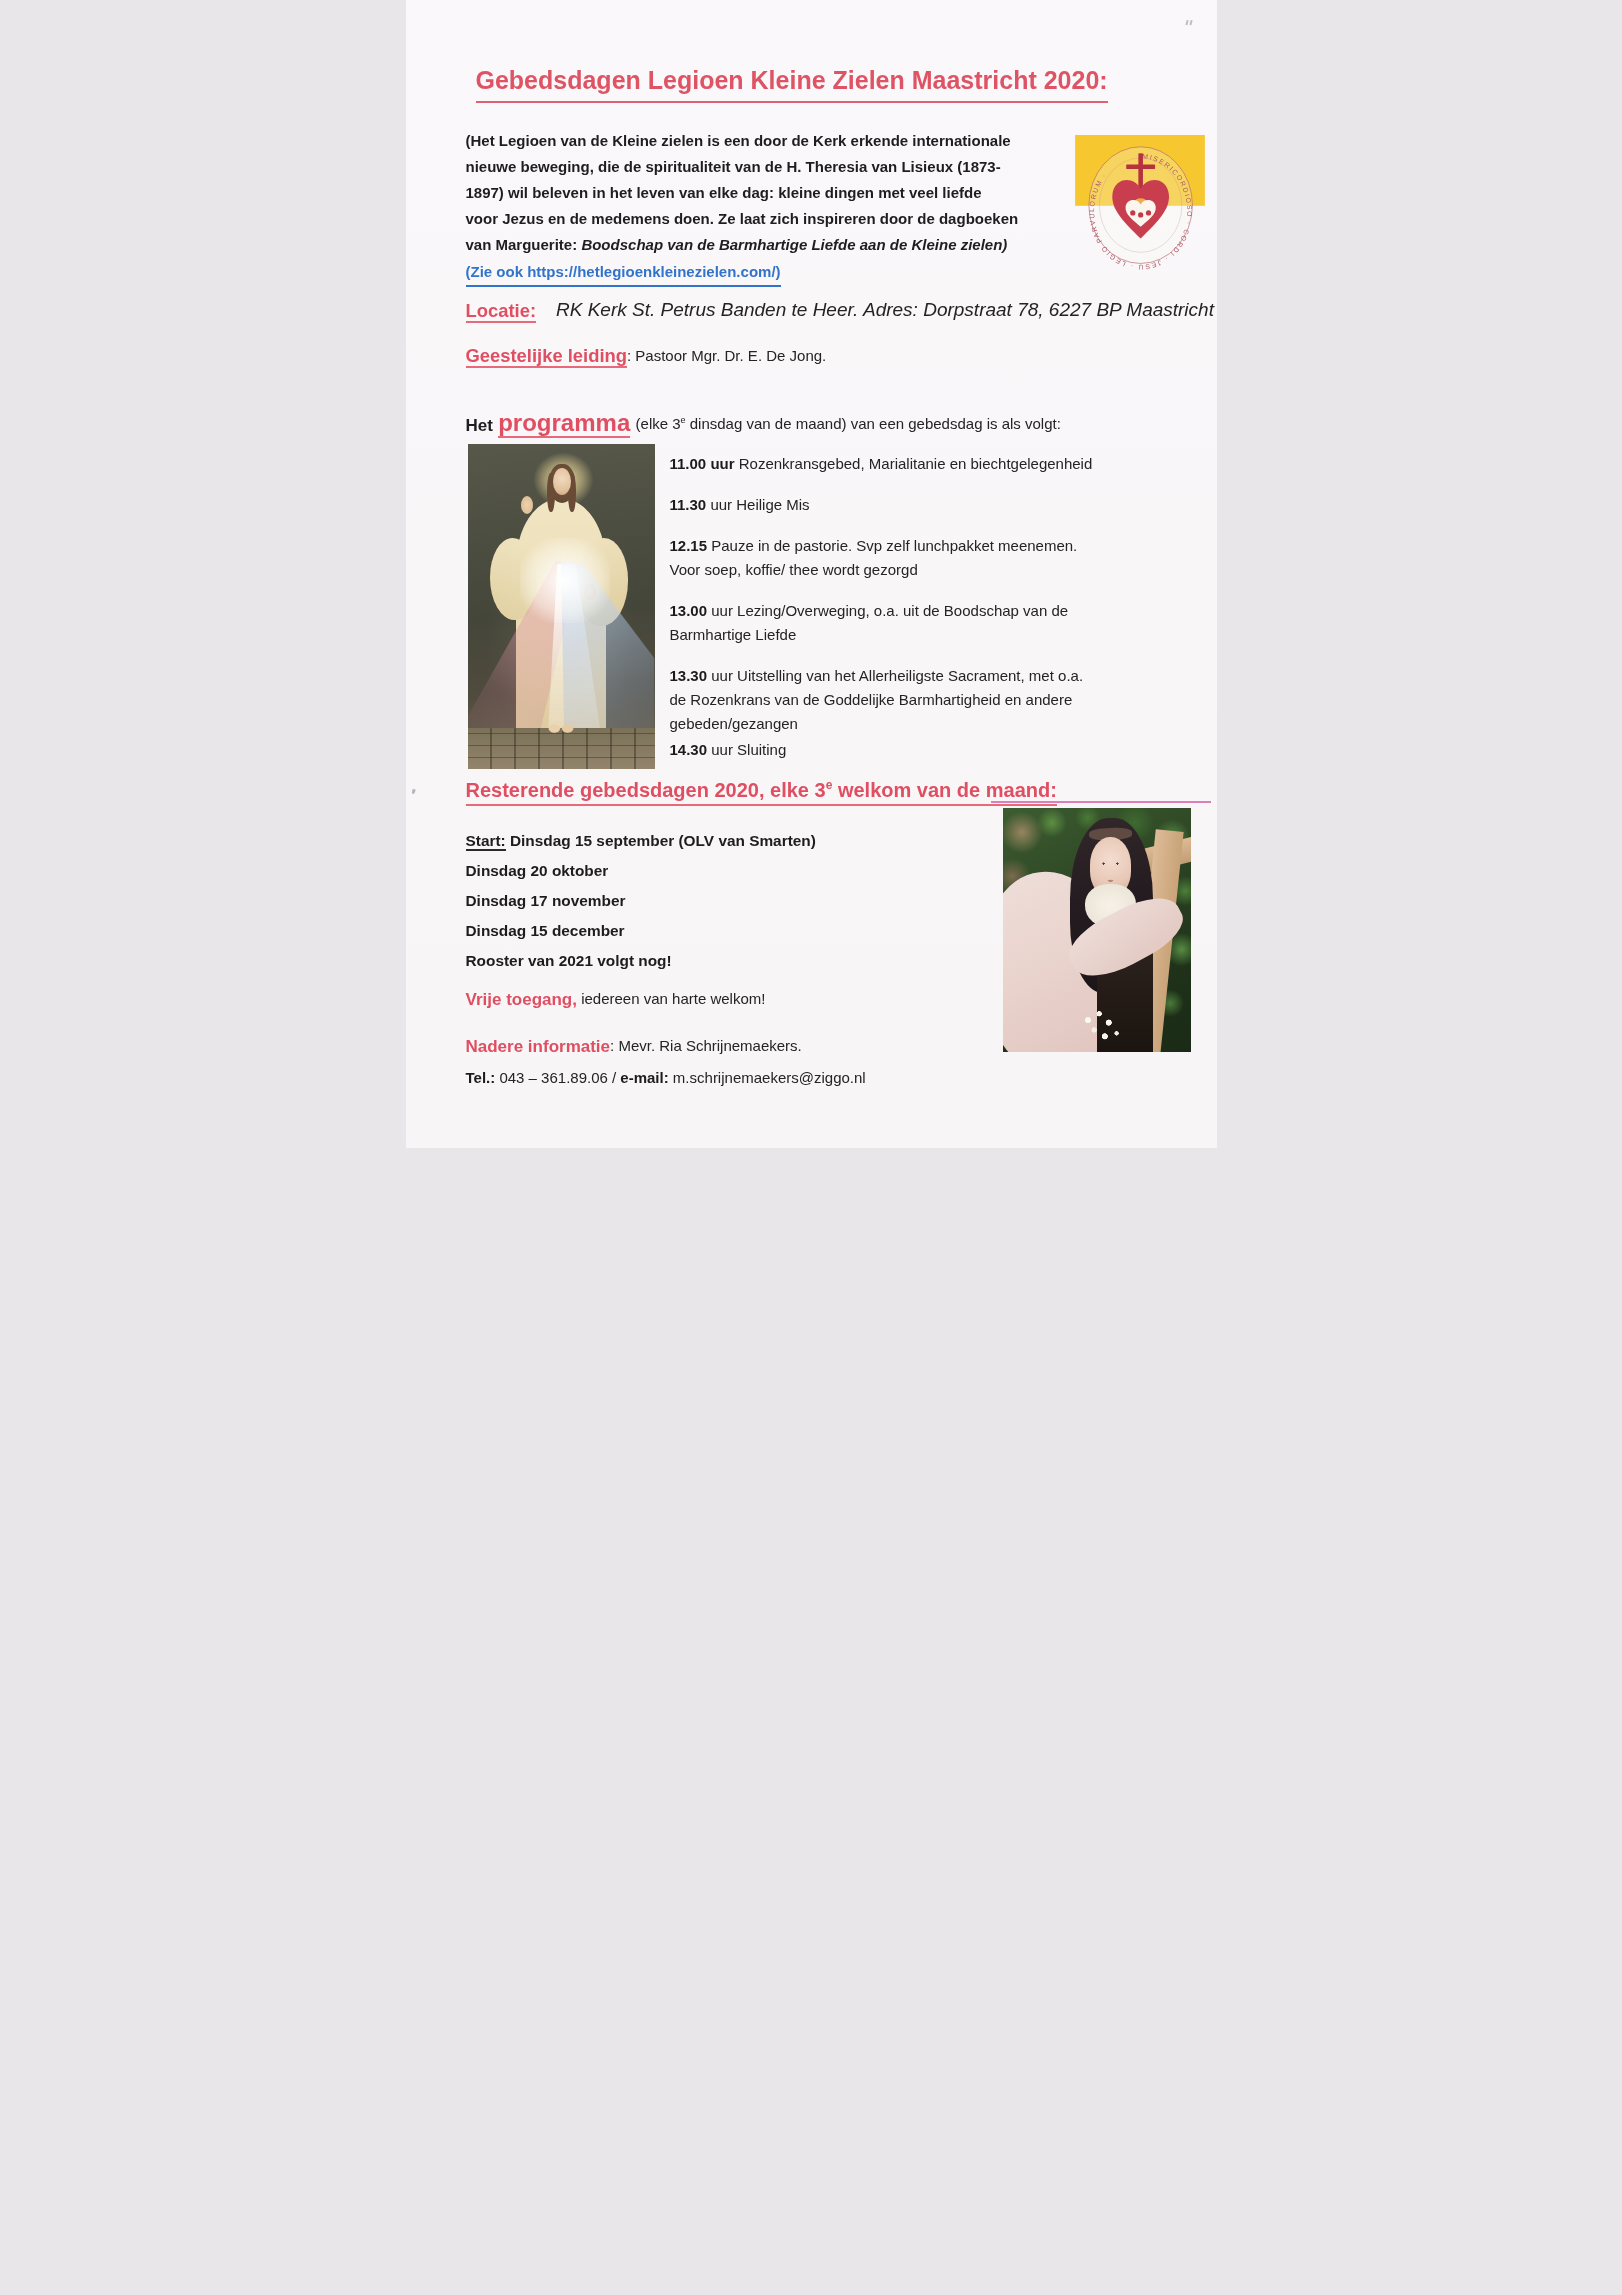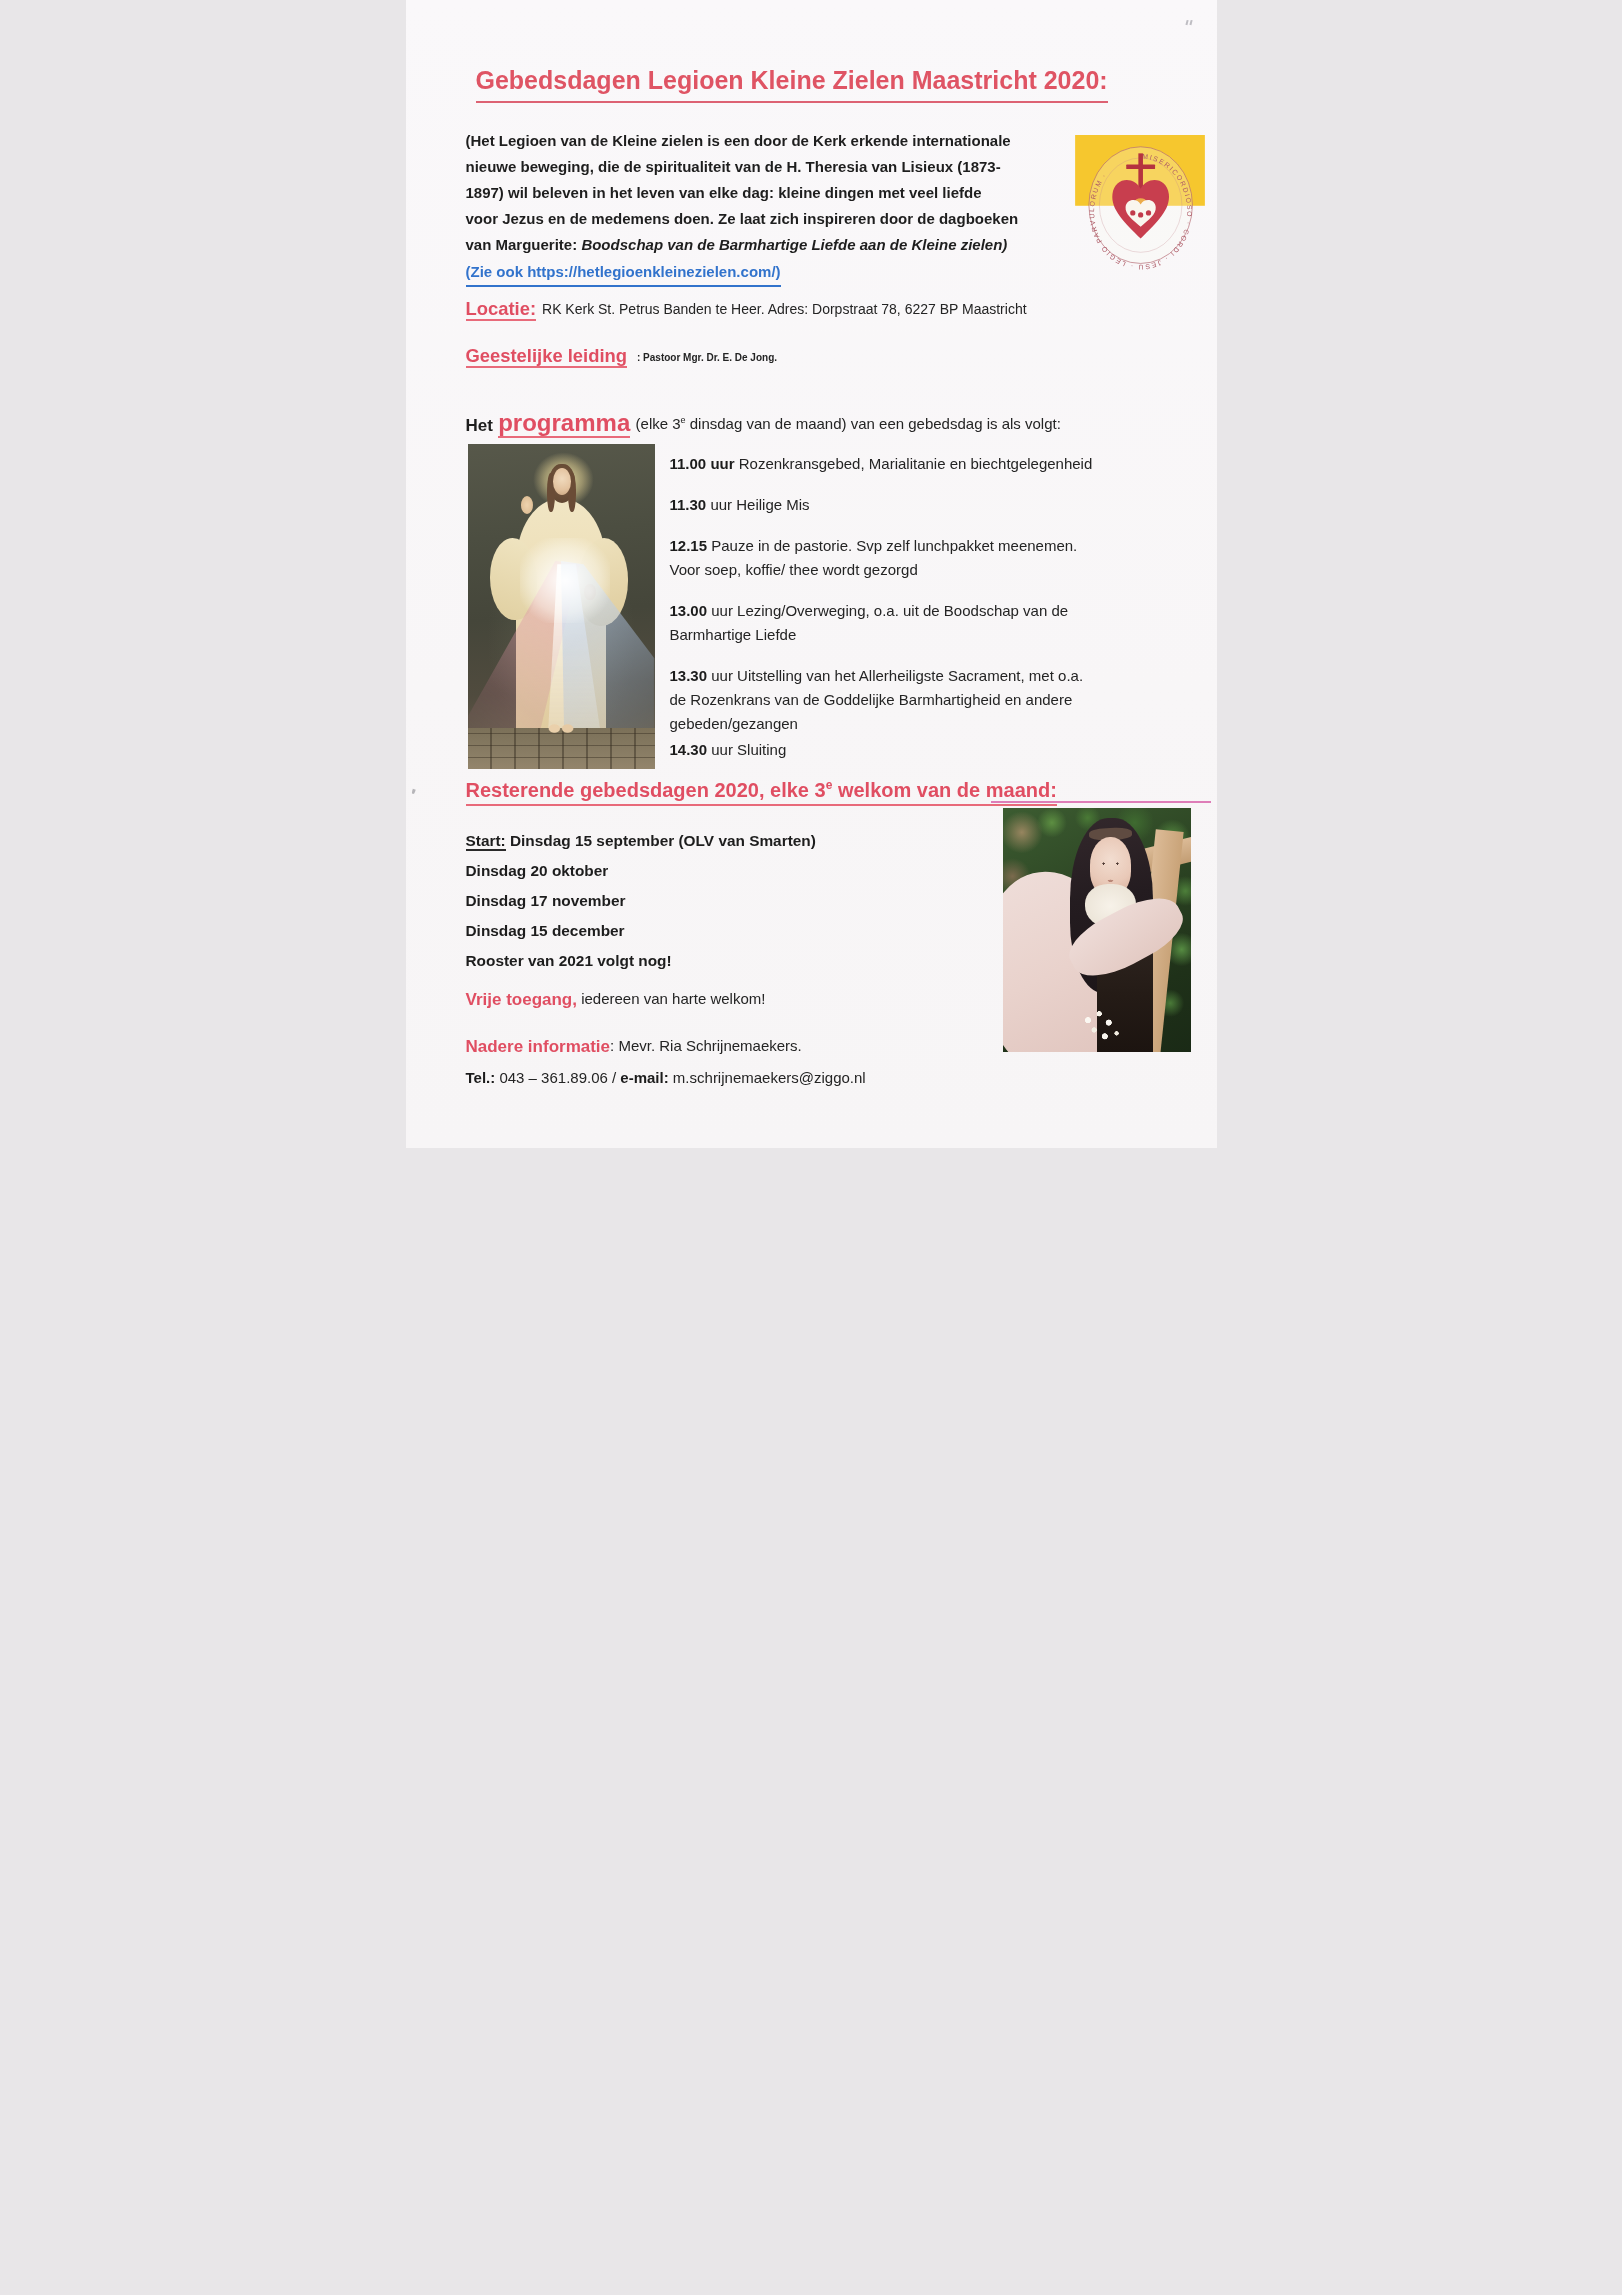--- a/index.html
+++ b/index.html
@@ -12,22 +12,22 @@
   .title{position:absolute;left:70px;top:66px;font-size:25px;font-weight:bold;color:#df5464;white-space:nowrap;}
   .title .u{display:inline-block;border-bottom:2.6px solid #dd6273;padding-bottom:6px;}
 
   .intro{position:absolute;left:60px;top:128px;width:631px;font-size:15px;font-weight:bold;line-height:26px;color:#1e1e1e;}
   .intro .italic{font-style:italic;}
   .link-line{color:#3273cc;margin-top:0.7px;}
   .link-line a, .link-line .u{display:inline-block;border-bottom:2px solid #3273cc;padding-bottom:0.7px;}
 
   .inline-row{position:absolute;left:60px;white-space:nowrap;}
   .label-red{color:#e04e62;font-weight:bold;font-size:18.4px;display:inline-block;border-bottom:2px solid #e86a7a;padding-bottom:0.7px;line-height:1.05;}
-  .row-value{font-size:14px;color:#242424;margin-left:6px;vertical-align:1.3px;}
-  .row-colon{font-size:10px;font-weight:bold;color:#242424;vertical-align:1.3px;margin-left:10px;}
+  .row-value{font-size:19px;color:#242424;margin-left:20px;vertical-align:1.3px;font-style:italic;}
+  .row-colon{font-size:15px;font-weight:normal;color:#242424;vertical-align:1.3px;}
 
   .prog-heading{position:absolute;left:60px;top:411px;white-space:nowrap;}
   .ph-het{font-weight:bold;font-size:17px;color:#1e1e1e;}
   .ph-prog{color:#e04e62;font-weight:bold;font-size:24px;display:inline-block;border-bottom:2.6px solid #e86a7a;padding-bottom:0.7px;margin:0 5.3px;line-height:1;}
   .ph-rest{font-size:15px;color:#242424;vertical-align:2px;}
   sup{font-size:60%;}
 
   .schedule{position:absolute;left:264px;top:452px;width:519px;font-size:15px;line-height:24px;color:#242424;}
   .sch-item{margin-bottom:17px;}
   .sch-item.tight{margin-bottom:2px;}

